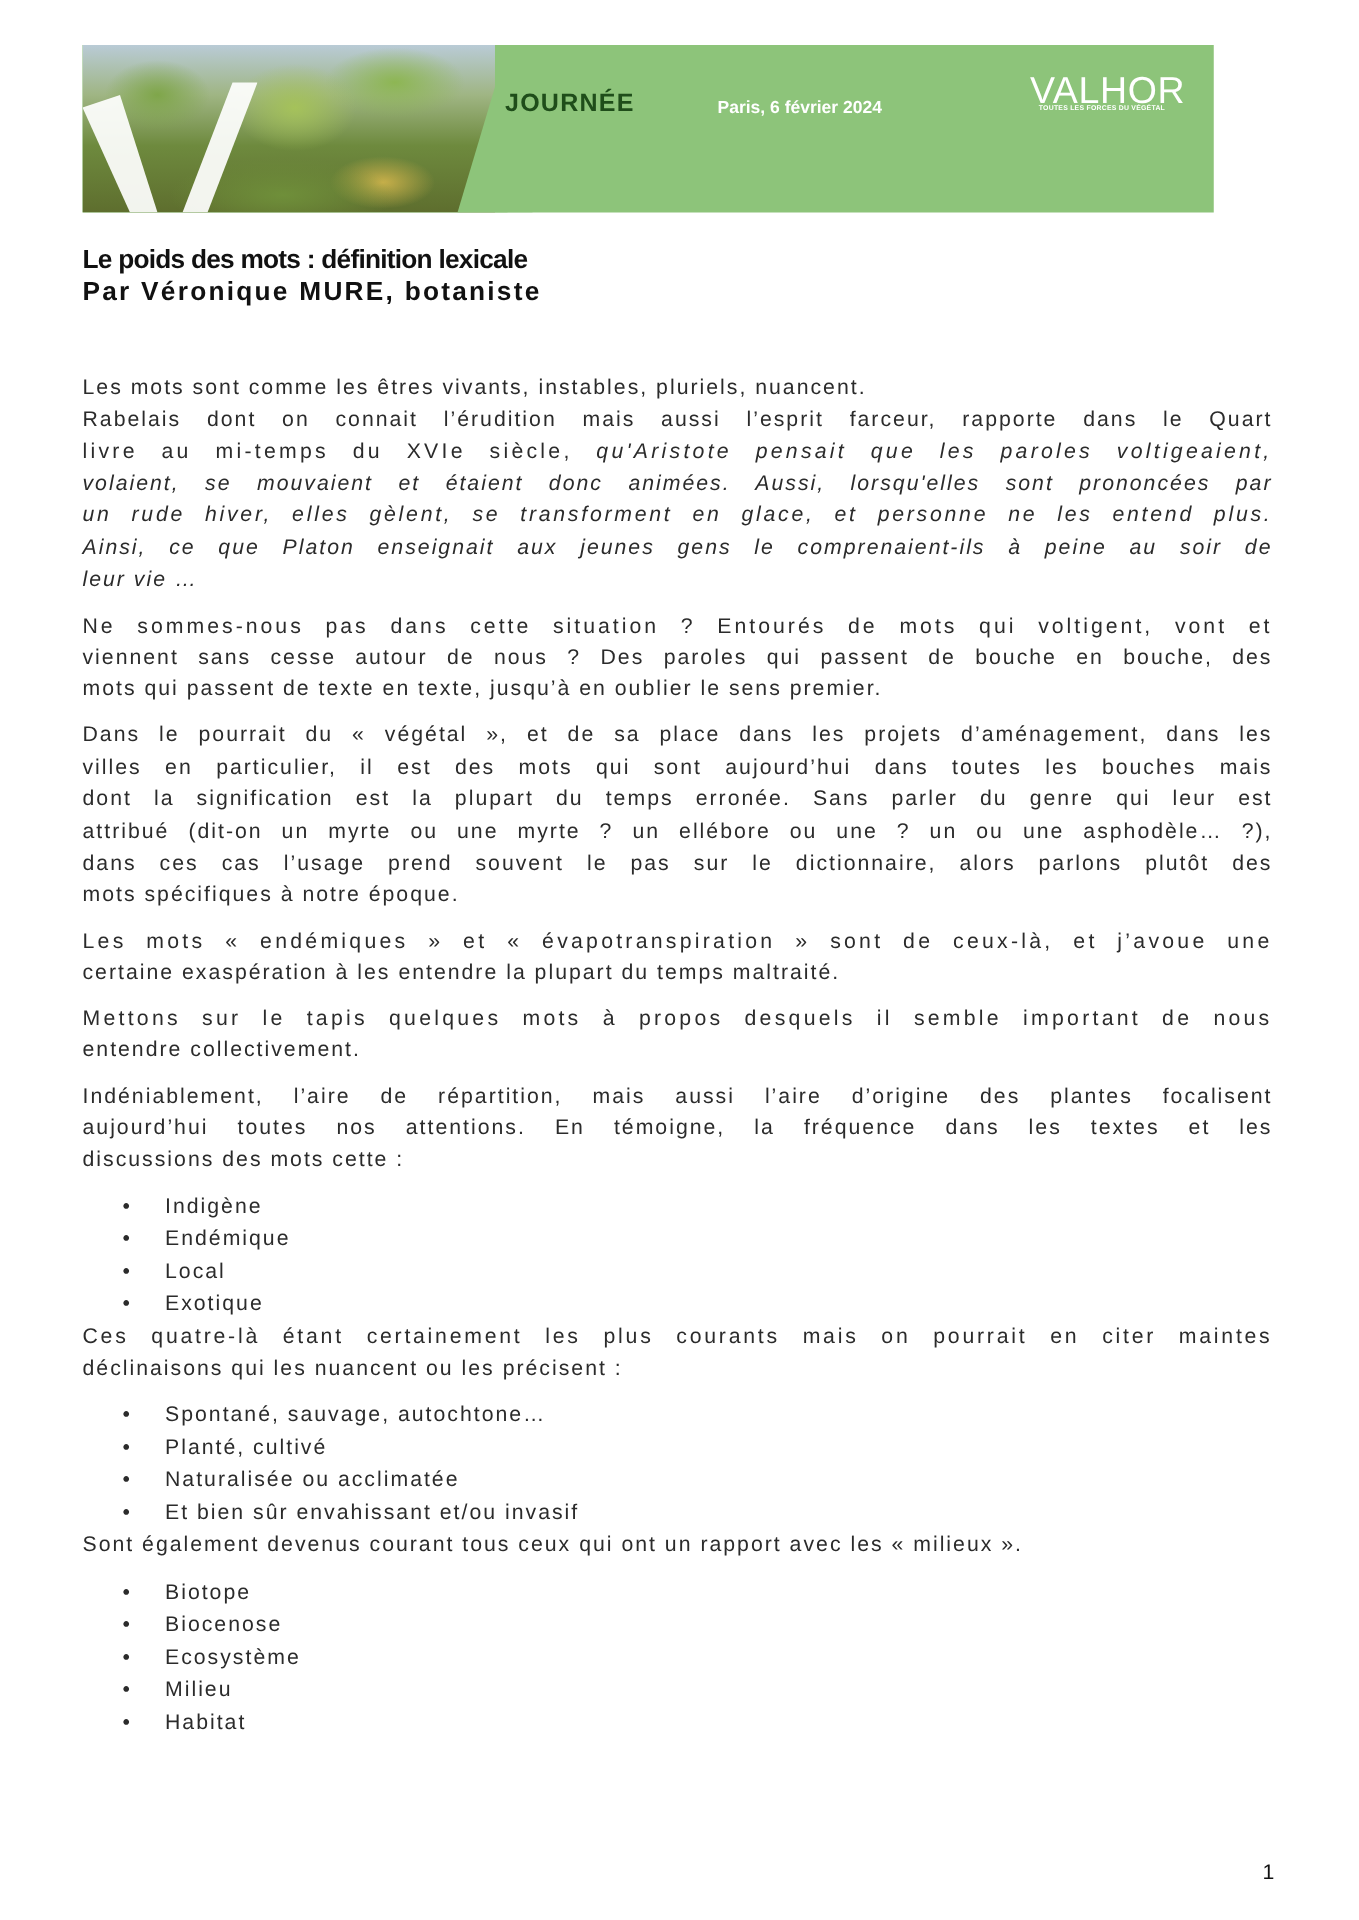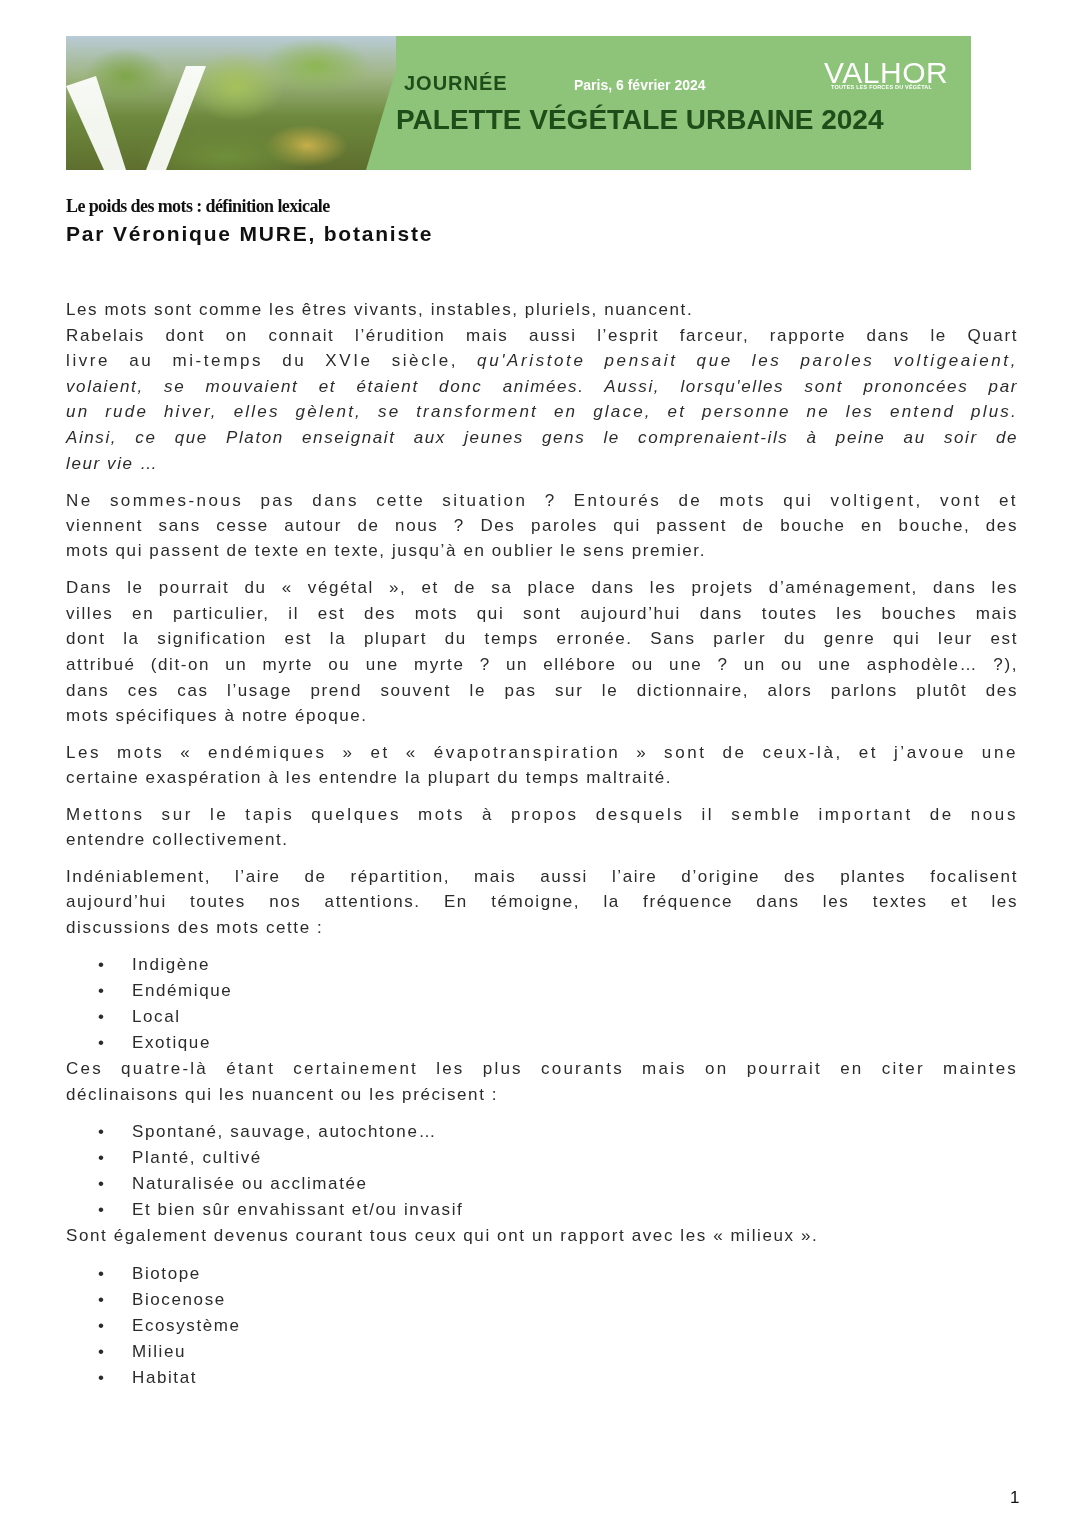--- a/index.html
+++ b/index.html
@@ -17,21 +17,21 @@
   .photo-cut { position:absolute; left:300px; top:0; width:0; height:0;
                border-top:134px solid transparent; border-right:40px solid #8dc47a; }
   .photo-cut2 { position:absolute; left:330px; top:0; width:30px; height:134px; background:#8dc47a; }
   .vmark { position:absolute; left:0; top:0; width:140px; height:134px; }
   .b-journee { position:absolute; left:338px; top:36px; font-size:20px; color:#1f4d1a; letter-spacing:1px;font-weight:bold; }
   .b-date { position:absolute; left:508px; top:41px; font-size:14px; color:#ffffff; font-weight:bold; }
   .b-title { position:absolute; left:330px; top:68px; font-size:28px; color:#1f4d1a; font-weight:bold; letter-spacing:0px; }
   .b-logo { position:absolute; left:758px; top:20px; font-size:30px; color:#ffffff; font-weight:normal; letter-spacing:0.5px; }
   .b-tag { position:absolute; left:765px; top:48px; font-size:5.5px; color:#ffffff; font-weight:bold; letter-spacing:0.2px; }
 
-  .title { position:absolute; left:66px; top:196px; font-size:18px; font-weight:bold; color:#111; letter-spacing:-0.6px;font-family:Liberation Serif, serif; }
+  .title { position:absolute; left:66px; top:196px; font-size:21px; font-weight:bold; color:#111; letter-spacing:-0.6px; }
   .byline { position:absolute; left:66px; top:222px; font-size:21px; font-weight:bold; color:#111; letter-spacing:1.8px; }
 
   .ln { position:absolute; left:66px; width:952px; font-size:17px; line-height:20px; white-space:nowrap;
         letter-spacing:1.6px; color:#2b2b2b; }
   .j { text-align:justify; text-align-last:justify; white-space:normal; }
   .it { font-style:italic; }
   .bul { position:absolute; left:98px; font-size:17px; line-height:20px; }
   .bul-t { position:absolute; left:132px; font-size:17px; line-height:20px; letter-spacing:1.6px; white-space:nowrap; }
   .pg { position:absolute; left:1010px; top:1488px; font-size:17px; color:#111; }
 </style>
@@ -41,21 +41,20 @@
 <div class="banner">
   <div class="photo"></div>
   <div class="photo-cut"></div>
   <div class="photo-cut2"></div>
   <svg class="vmark" viewBox="0 0 140 134">
     <polygon points="0,50 30,40 60,134 38,134" fill="#ffffff" opacity="0.92"></polygon>
     <polygon points="80,134 120,30 140,30 100,134" fill="#ffffff" opacity="0.92"></polygon>
   </svg>
   <div class="b-journee">JOURNÉE</div>
   <div class="b-date">Paris, 6 février 2024</div>
-  <div class="b-title">PALETTE VÉGÉTALE URBAINE 2024</div>
   <div class="b-logo">VALHOR</div>
   <div class="b-tag">TOUTES LES FORCES DU VÉGÉTAL</div>
 </div>
 
 <div class="title">Le poids des mots : définition lexicale</div>
 <div class="byline">Par Véronique MURE, botaniste</div>
 
 <div class="ln" style="top:300px">Les mots sont comme les êtres vivants, instables, pluriels, nuancent.</div>
 <div class="ln j" style="top:326px">Rabelais dont on connait l’érudition mais aussi l’esprit farceur, rapporte dans le Quart</div>
 <div class="ln j" style="top:351px; letter-spacing:2.6px"><span>livre au mi-temps du XVIe siècle, </span><span class="it">qu'Aristote pensait que les paroles voltigeaient,</span></div>

